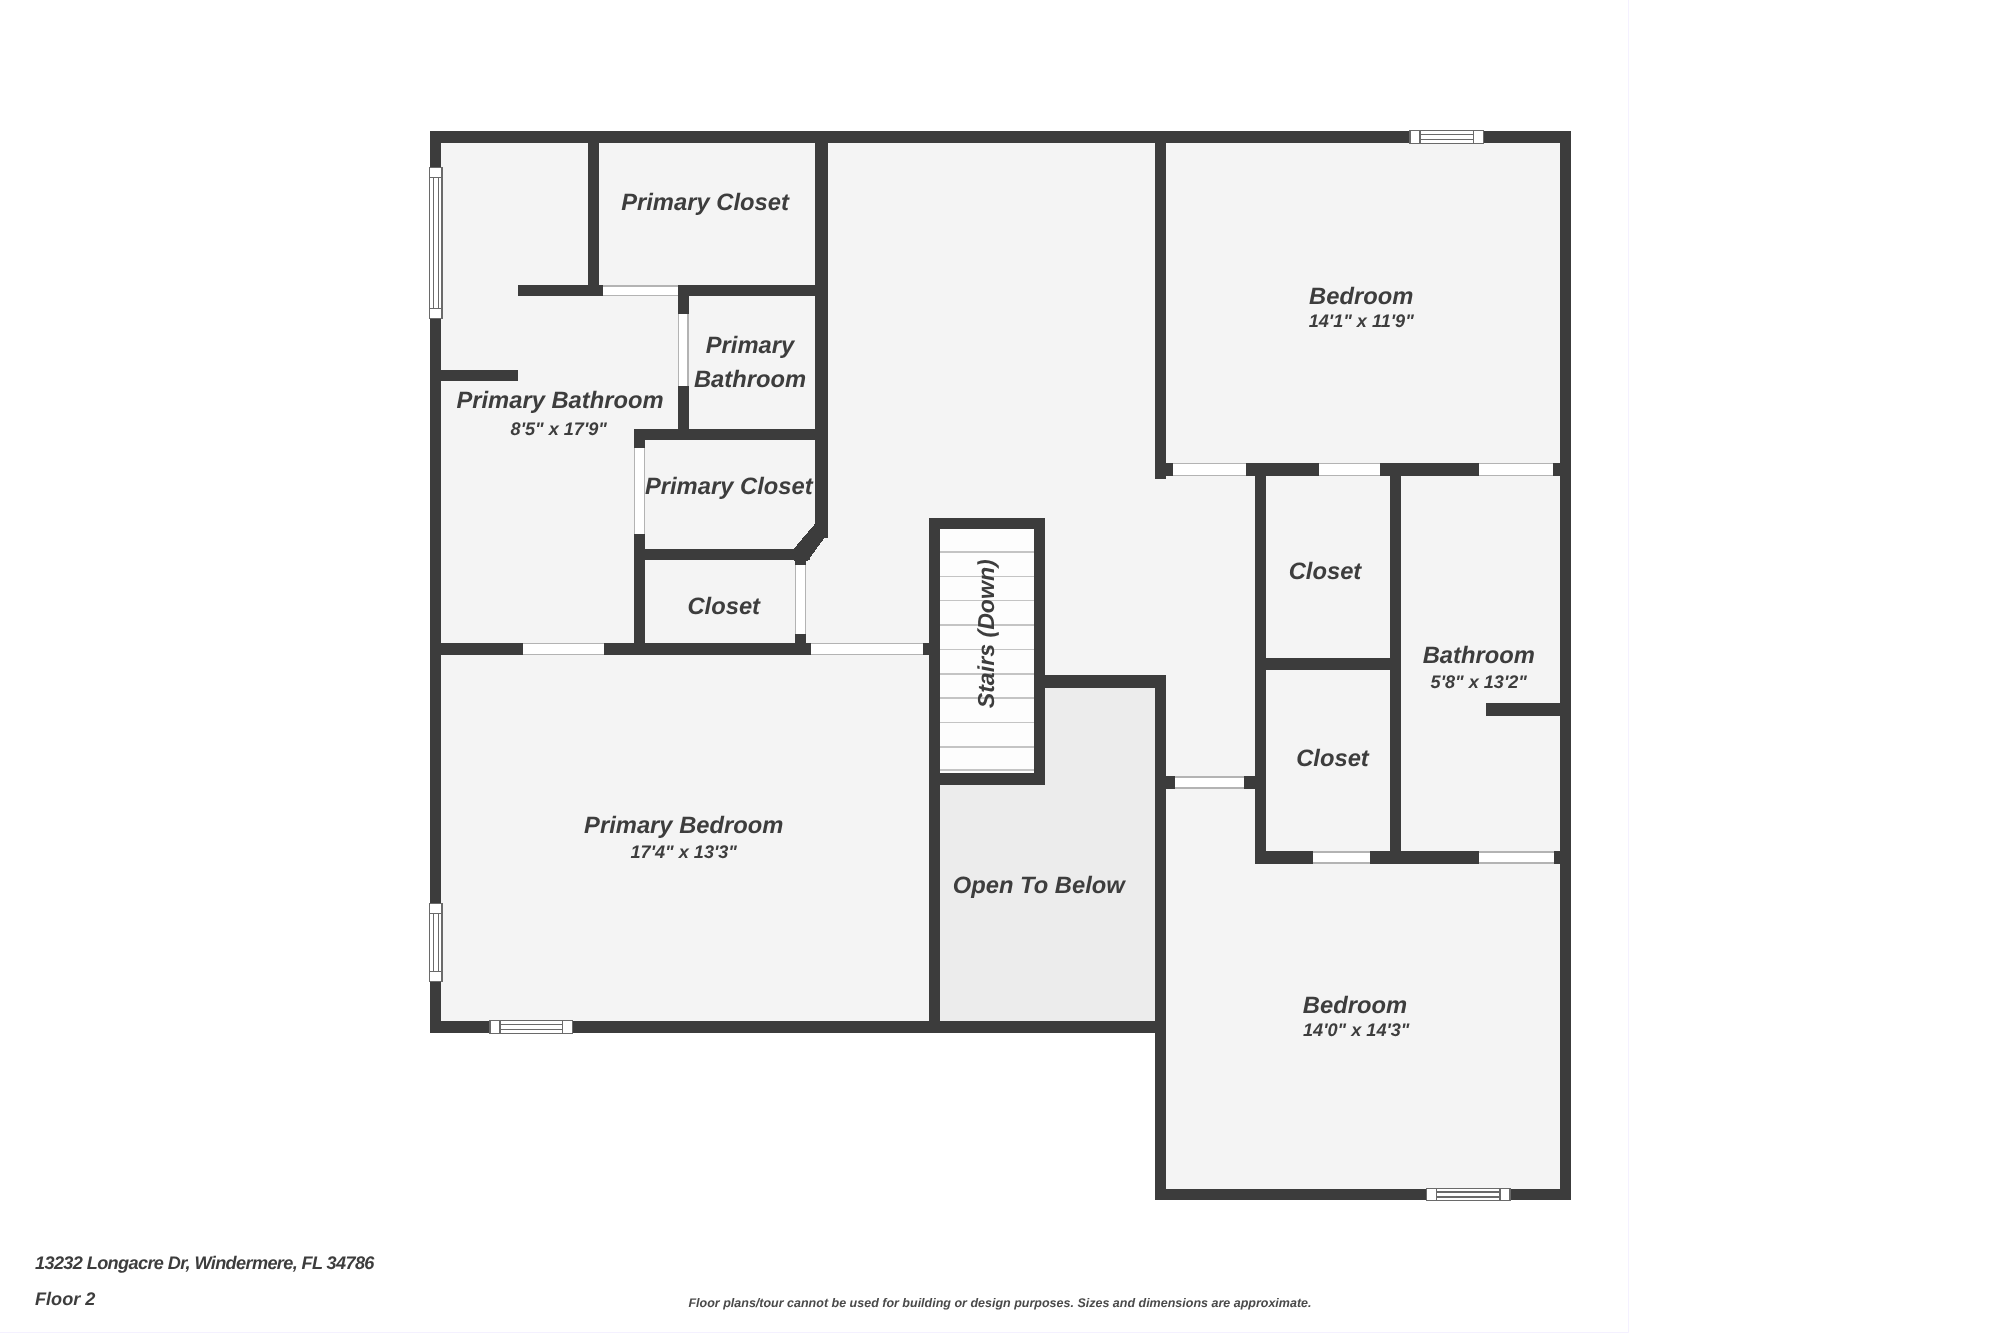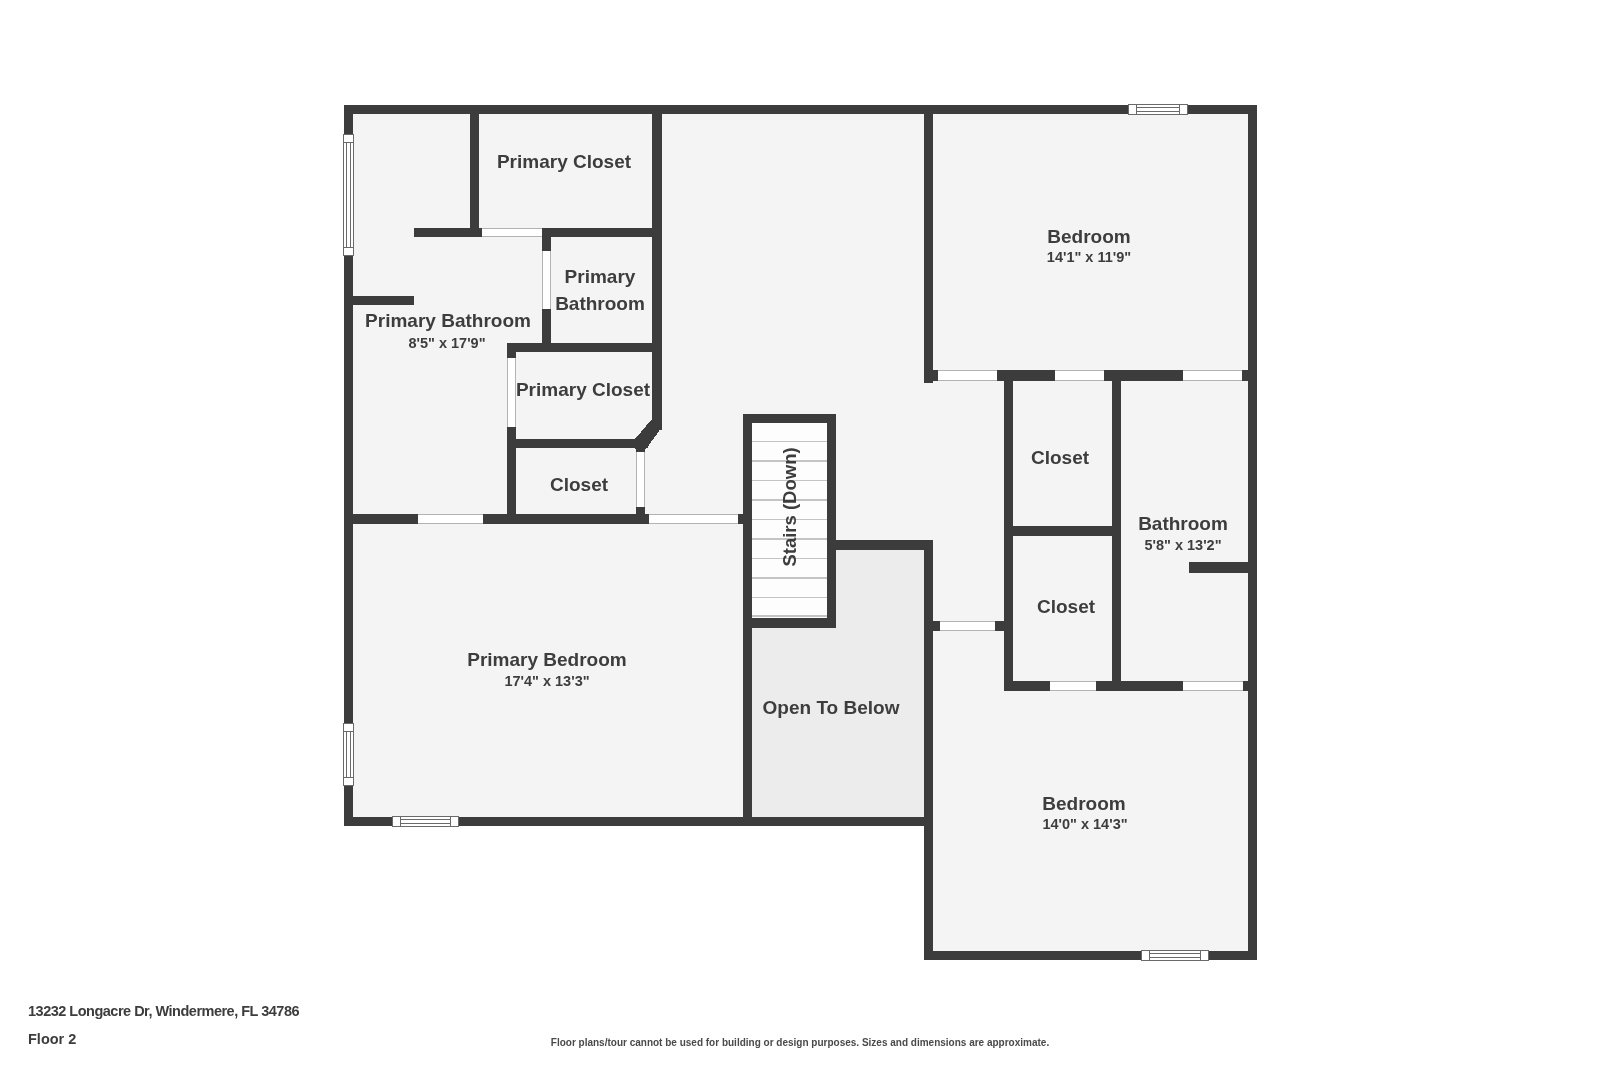--- a/index.html
+++ b/index.html
@@ -1,17 +1,17 @@
 <!DOCTYPE html>
 <html><head>
 <meta charset="utf-8">
 <style>
   html,body{margin:0;padding:0;background:#ffffff;}
   .page{position:relative;width:1303px;height:1066px;background:#c4b5fd;overflow:hidden;
-        font-family:"Liberation Sans", sans-serif;}
+        font-family:"Liberation Sans", sans-serif;font-style:italic;}
   svg text{font-family:"Liberation Sans", sans-serif;}
 </style>
 </head>
 <body>
 <div class="page">
 <svg width="1600" height="1066" viewBox="0 0 1600 1066" shape-rendering="crispEdges">
 
   <rect x="0" y="0" width="1600" height="1066" fill="#ffffff"></rect>
 
   <rect x="344" y="105" width="913" height="721" fill="#f4f4f4"></rect>

